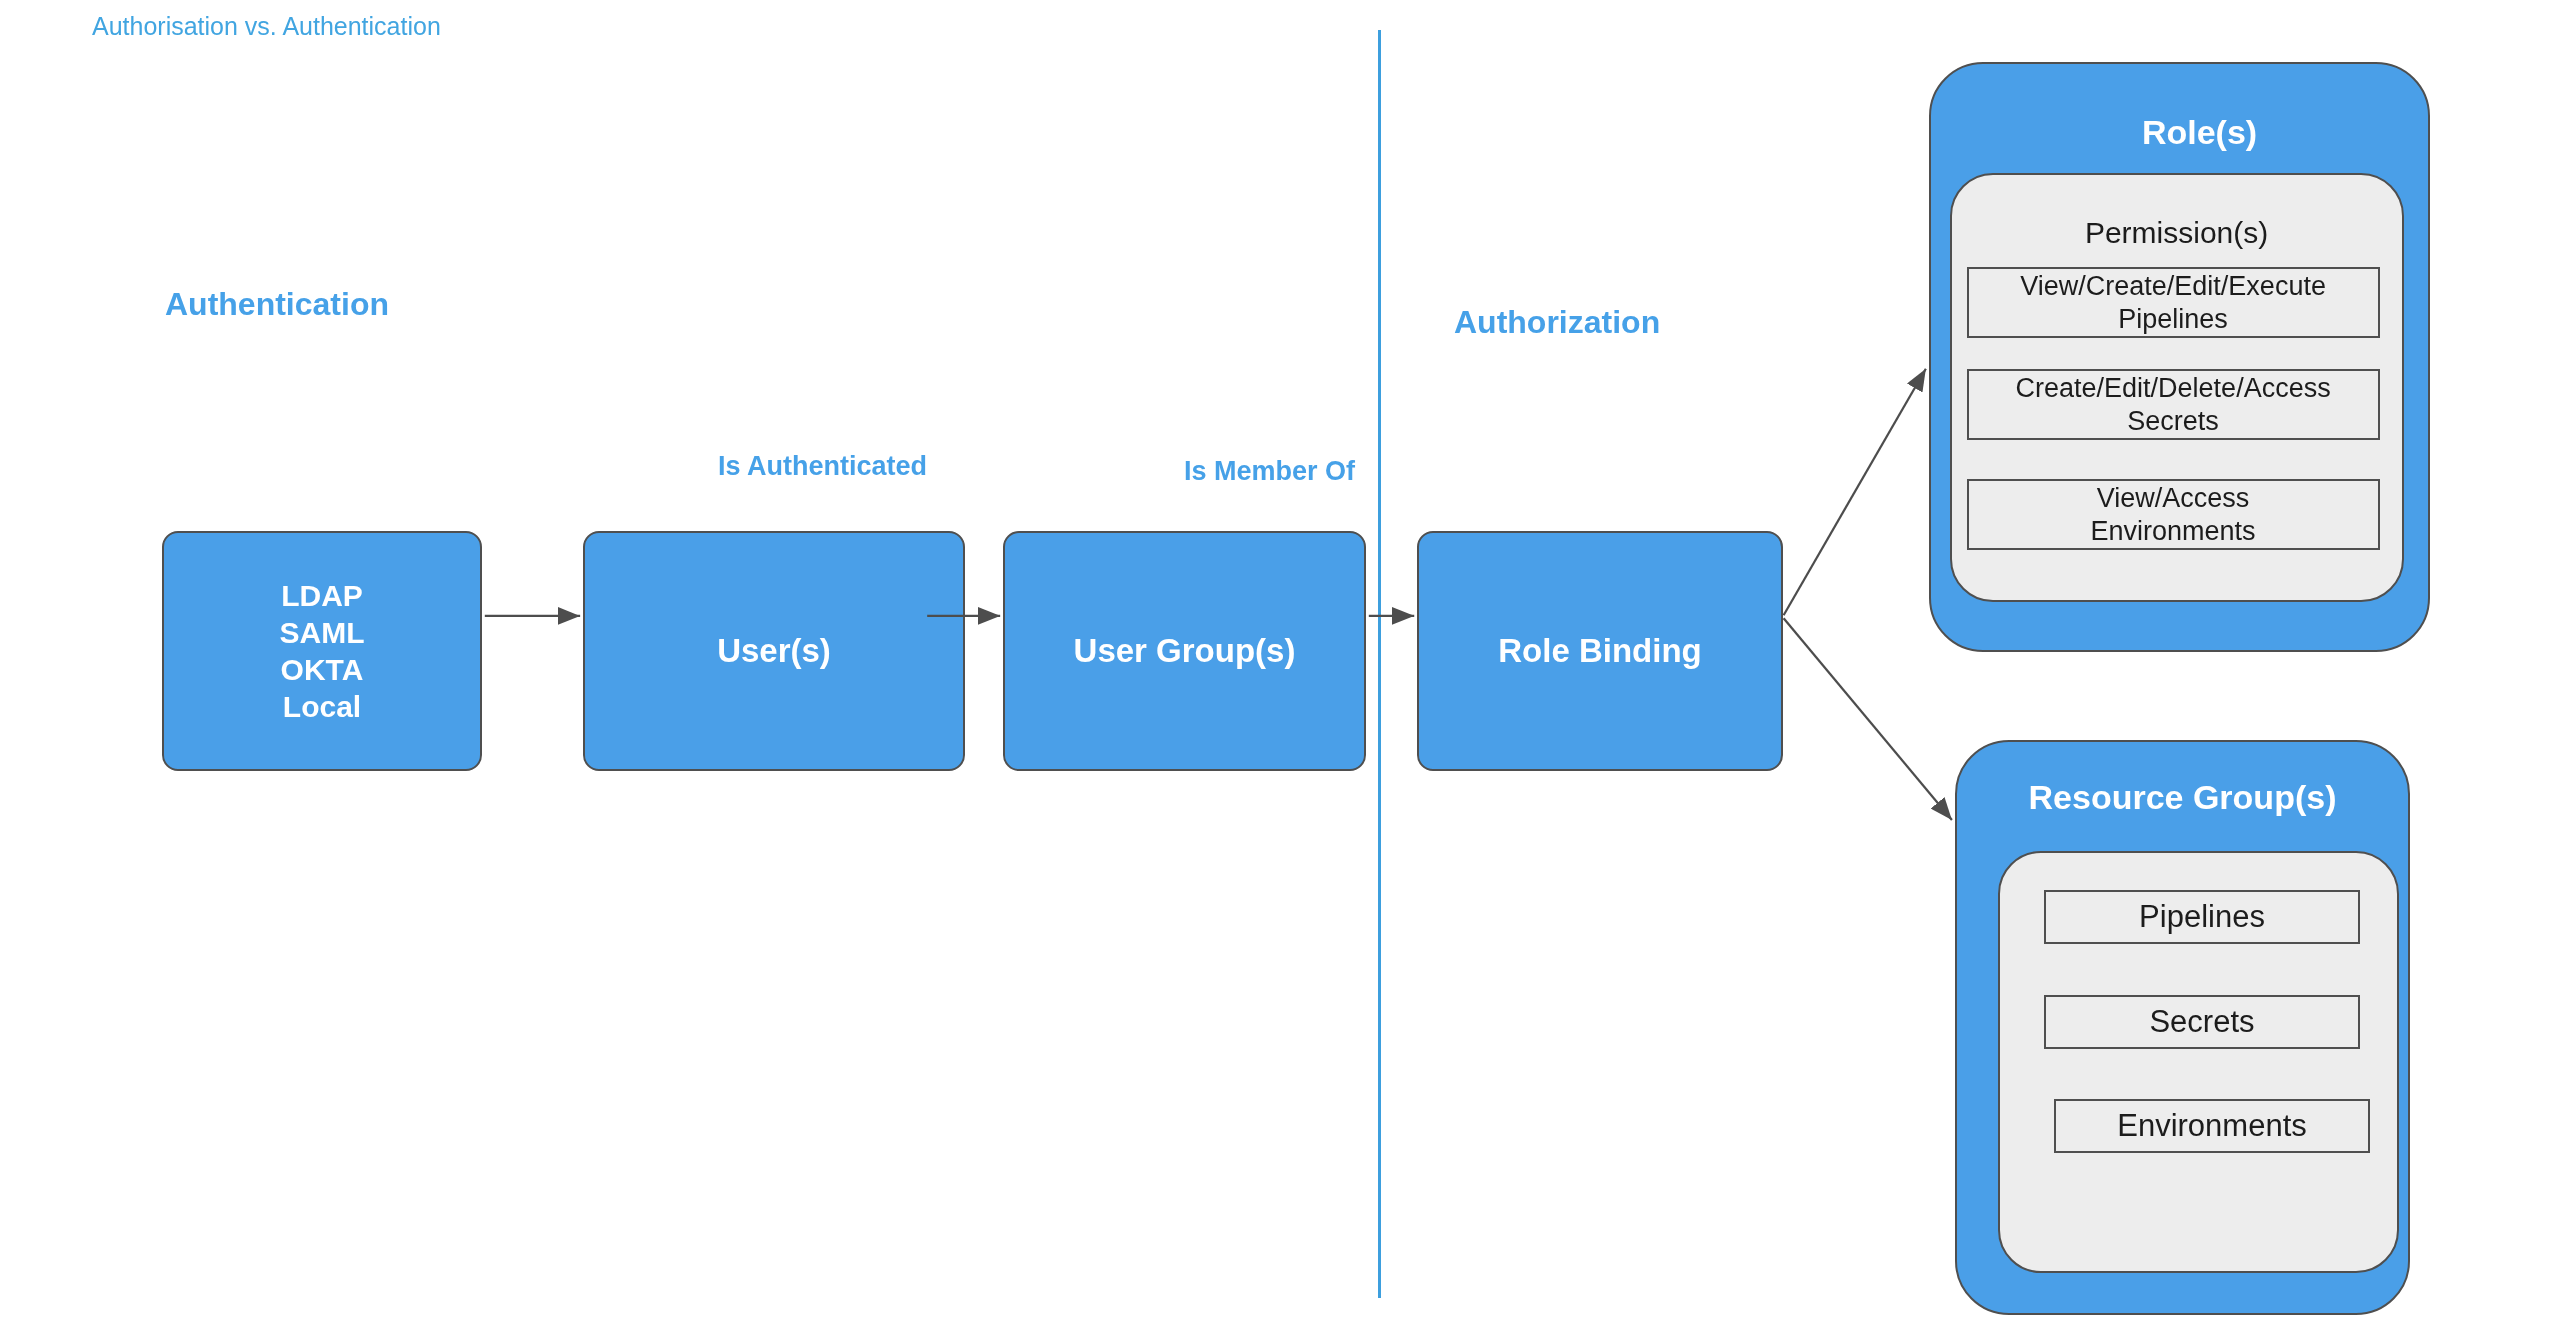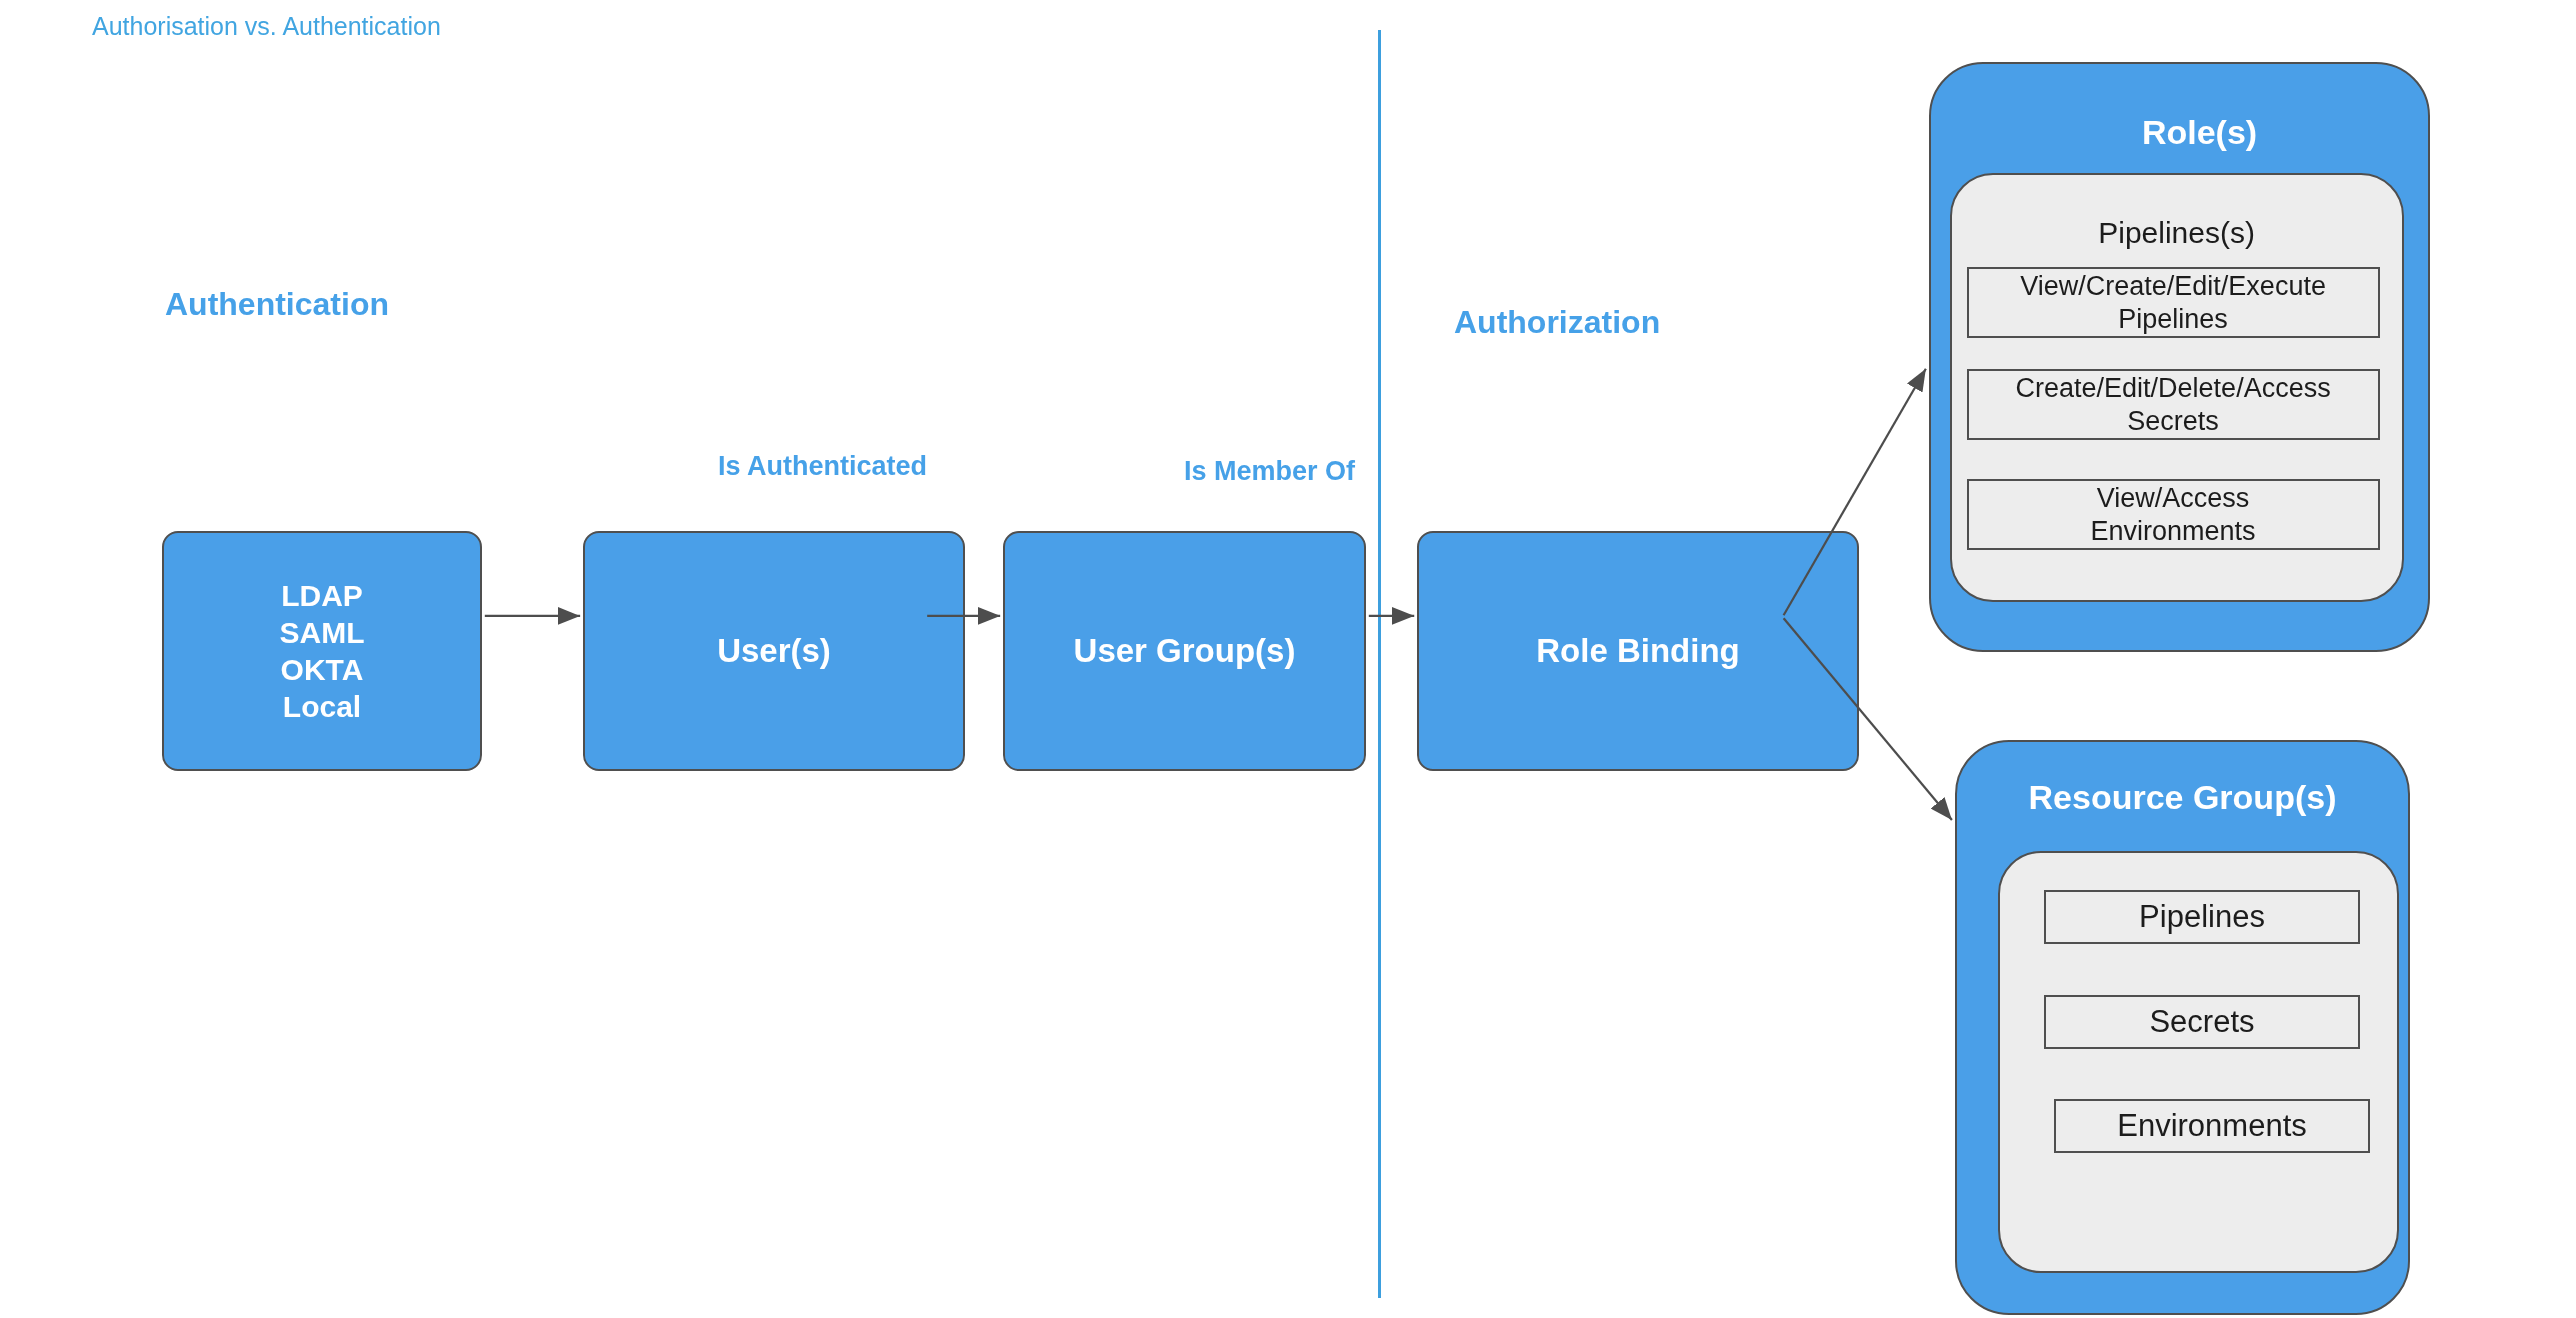--- a/index.html
+++ b/index.html
@@ -55,21 +55,21 @@
     align-items: center;
     justify-content: center;
     text-align: center;
     font-size: 33px;
     margin-top: 36px;
   }
   #box-idp   { left: 162px;  width: 320px; font-size: 30px; }
   #box-idp .idp-line { line-height: 37px; }
   #box-users { left: 583px;  width: 382px; }
   #box-ugrp  { left: 1003px; width: 363px; }
-  #box-rbind { left: 1417px; width: 442px; }
+  #box-rbind { left: 1417px; width: 366px; }
   .arrows {
     position: absolute;
     left: 0; top: 0;
     width: 2576px; height: 1319px;
     pointer-events: none;
   }
   .group-container {
     position: absolute;
     background: var(--box-blue, #4A9FE8);
     border: 2.2px solid var(--border-dark, #4F4F4F);
@@ -181,21 +181,21 @@
     <line x1="651" y1="827" x2="779" y2="827" stroke="#4D4D4D" stroke-width="3" marker-end="url(#arrowhead)"></line>
     <line x1="1245" y1="827" x2="1343" y2="827" stroke="#4D4D4D" stroke-width="3" marker-end="url(#arrowhead)"></line>
     <line x1="1838" y1="827" x2="1899" y2="827" stroke="#4D4D4D" stroke-width="3" marker-end="url(#arrowhead)"></line>
     <line x1="2395" y1="826" x2="2586" y2="495" stroke="#4D4D4D" stroke-width="3" marker-end="url(#arrowhead)"></line>
     <line x1="2395" y1="830" x2="2621" y2="1101" stroke="#4D4D4D" stroke-width="3" marker-end="url(#arrowhead)"></line>
   </svg>
 
   <div class="group-container" id="roles-container">
     <div class="group-title" id="roles-title">Role(s)</div>
     <div class="inner-panel" id="roles-panel">
-      <div class="panel-title">Pipelines(s)</div>
+      <div class="panel-title">Permission(s)</div>
       <div class="perm-box" id="perm-0">
         <div>View/Create/Edit/Execute</div>
         <div>Pipelines</div>
       </div>
       <div class="perm-box" id="perm-1">
         <div>Create/Edit/Delete/Access</div>
         <div>Secrets</div>
       </div>
       <div class="perm-box" id="perm-2">
         <div>View/Access</div>

